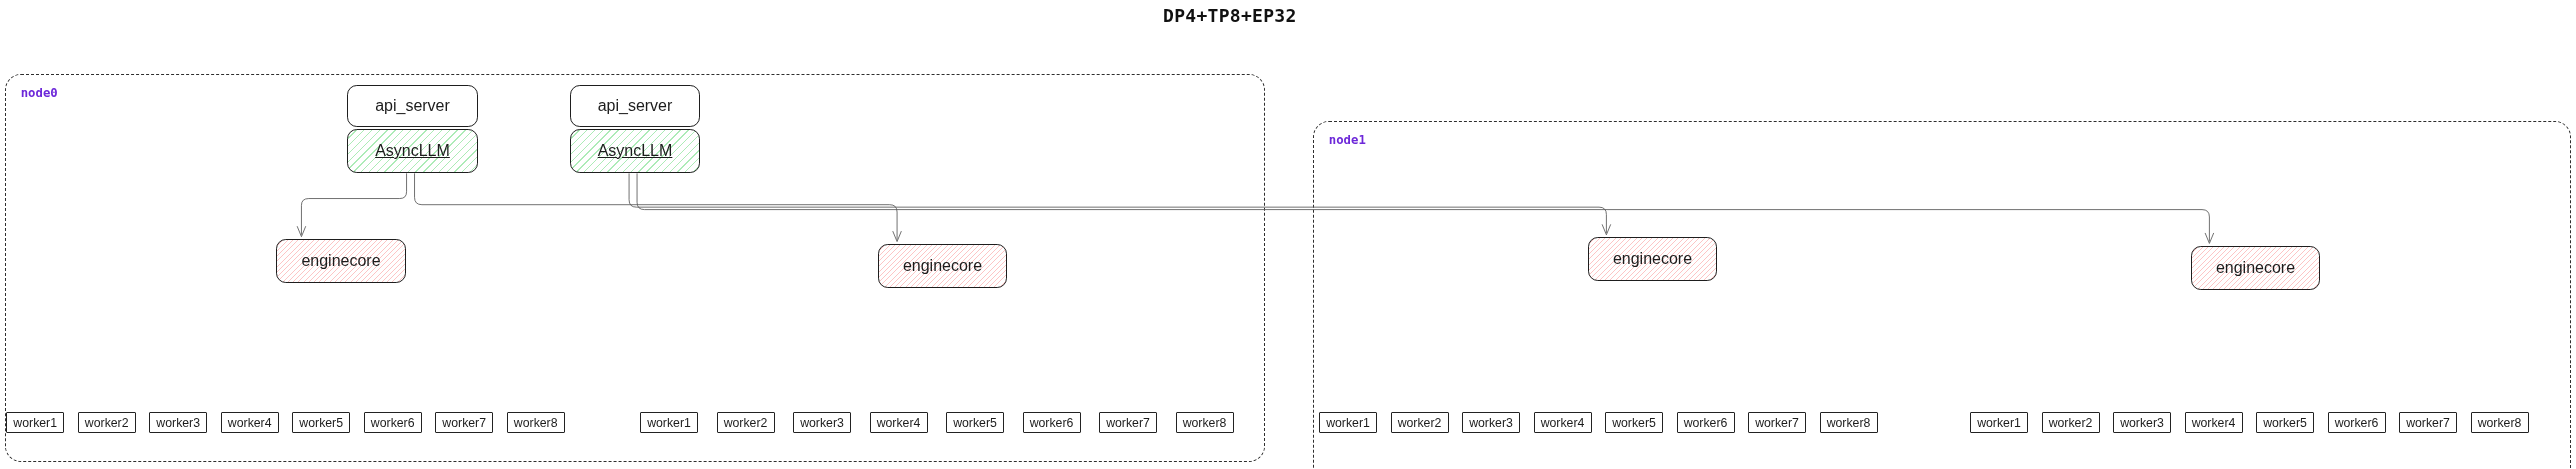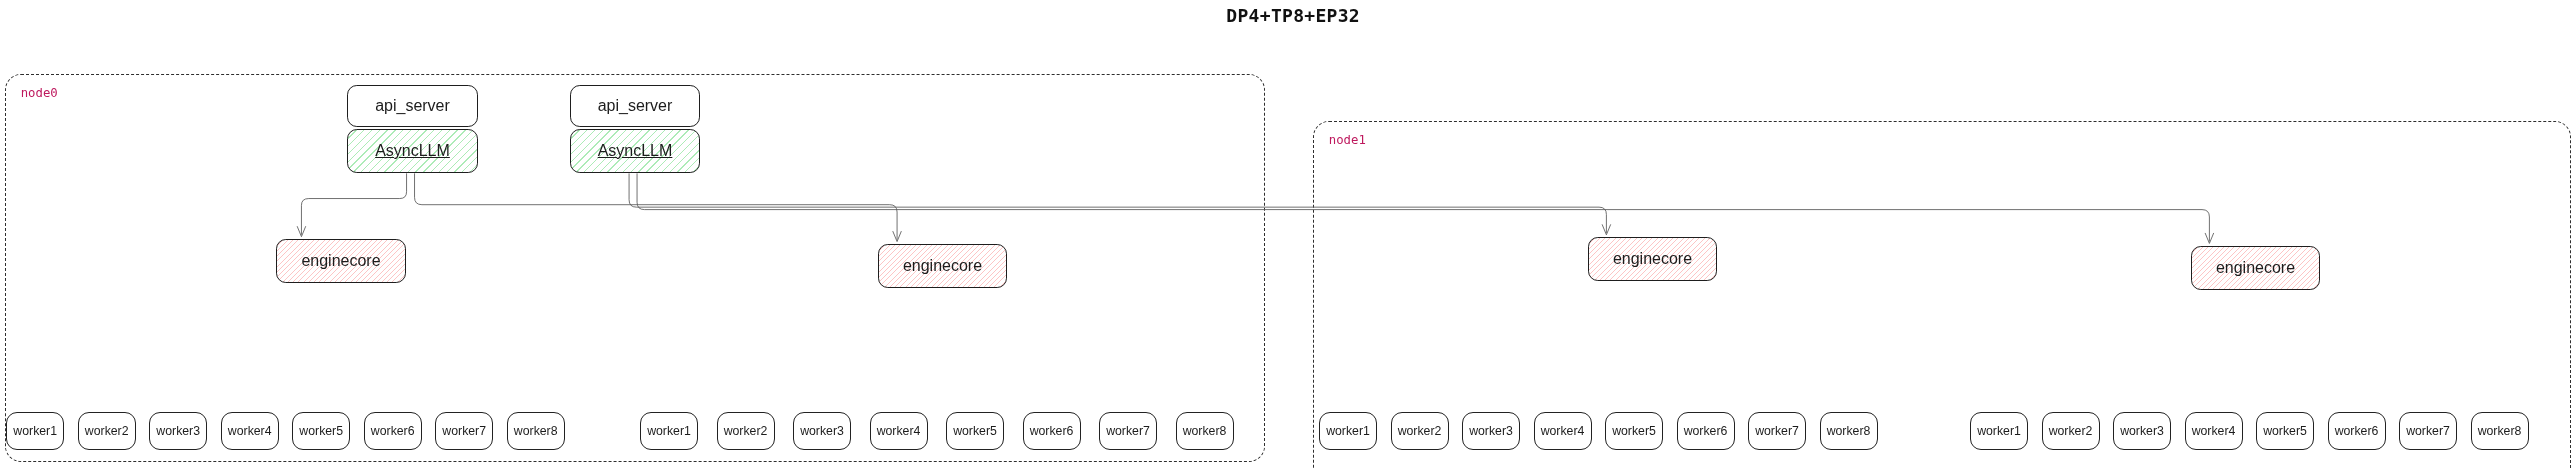--- a/index.html
+++ b/index.html
@@ -1,32 +1,32 @@
 <!DOCTYPE html>
 <html style="font-size:9.8px"><head>
 <meta charset="utf-8">
 <style>
   html,body{margin:0;padding:0;background:#ffffff;}
   .canvas{
     position:relative;width:2576px;height:469px;background:#ffffff;overflow:hidden;
     font-family:"Liberation Sans",sans-serif;color:#1d1d1d;
   }
   .diagram-title{
-    position:absolute;left:1163px;top:4.9px;width:197px;text-align:right;
+    position:absolute;left:1163px;top:4.9px;width:197px;text-align:left;
     font-family:"DejaVu Sans Mono",monospace;font-weight:bold;font-size:18px;
     letter-spacing:0.3px;color:#111;
   }
   .node-box{
     position:absolute;border:1.2px dashed #2e2e2e;border-radius:16px;background:transparent;
   }
   #node0{left:4.9px;top:74px;width:1258px;height:386px;}
   #node1{left:1313px;top:74px;width:1256px;height:386px;margin-top:47px;}
   .node-label{
     position:absolute;left:14.8px;top:11px;
-    font-family:"DejaVu Sans Mono",monospace;font-size:12.3px;color:#be185d;
+    font-family:"DejaVu Sans Mono",monospace;font-size:12.3px;color:#6d28d9;font-weight:bold;
   }
   .shape{
     position:absolute;box-sizing:border-box;border:1.5px solid #1e1e1e;border-radius:9.8px;
     display:flex;align-items:center;justify-content:center;background:#ffffff;
     font-size:16px;color:#1c1c1c;z-index:3;text-align:center;
   }
   .hatch-green{
     background-image:repeating-linear-gradient(135deg,rgba(105,219,124,0.55) 0px,rgba(105,219,124,0.55) 1px,transparent 1px,transparent 5.5px);
     text-decoration:underline;
   }
@@ -43,21 +43,21 @@
   #ec3{left:1545px;top:237px;width:129px;height:44px;}
   #ec4{left:2148px;top:246px;width:129px;height:44px;}
   .worker-row{
     position:absolute;top:412px;height:23px;display:flex;gap:13.5px;z-index:3;
   }
   #wgA{left:6.2px;}
   #wgB{left:640px;gap:18.5px;}
   #wgC{left:1319px;}
   #wgD{left:1970px;}
   .worker{
-    box-sizing:border-box;width:58px;height:38px;border:1.2px solid #222;border-radius:11px;
+    box-sizing:border-box;width:58px;height:21px;border:1.2px solid #222;border-radius:1px;
     background:#fff;display:flex;align-items:center;justify-content:center;
     font-size:12.3px;color:#1c1c1c;white-space:nowrap;
   }
   #edges{position:absolute;left:0;top:0;z-index:2;}
   #edges path{stroke:#5a5a5a;stroke-width:1.4;fill:none;}
 </style>
 </head>
 <body>
 
 <div class="canvas">

